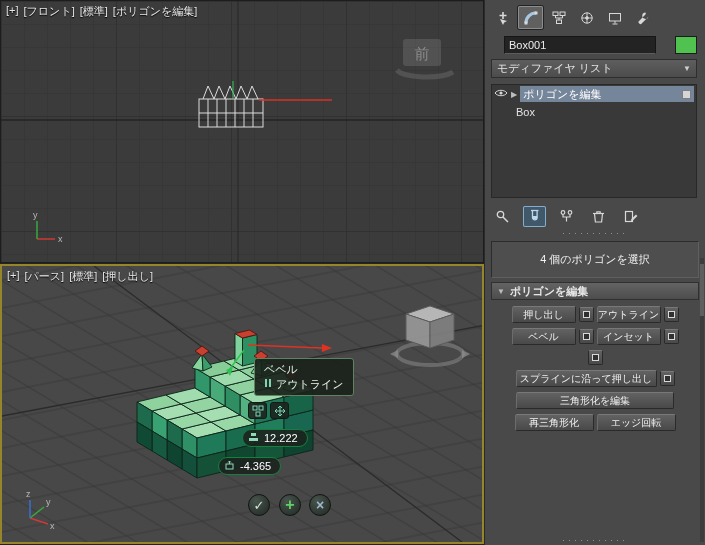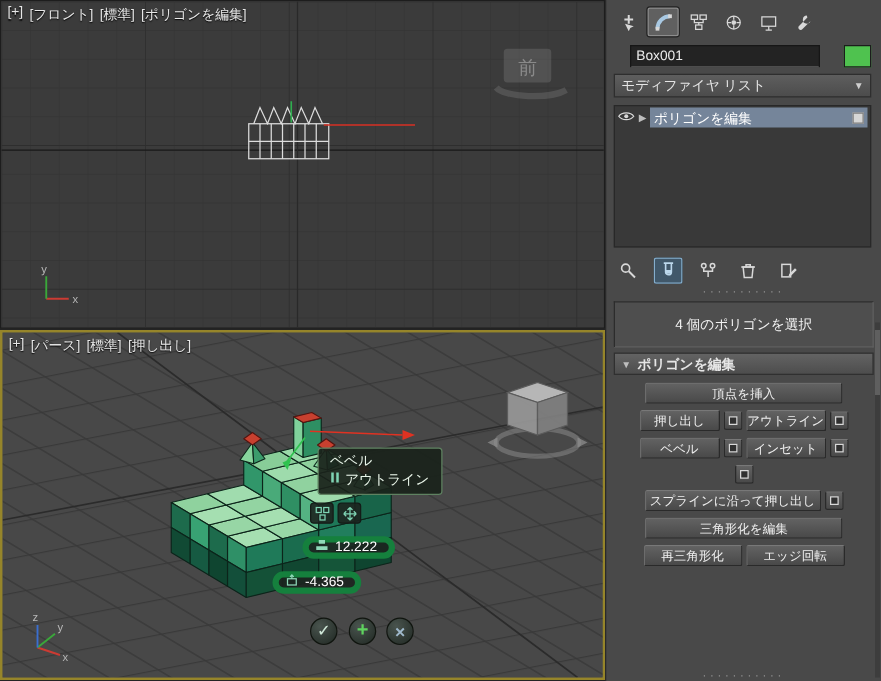--- a/index.html
+++ b/index.html
@@ -19,21 +19,21 @@
 
   
   .tooltip { position:absolute; left:252px; top:92px; z-index:8; background:rgba(26,34,27,.93);
              border:1px solid #5f8261; border-radius:3px; padding:3px 9px; color:#eaf6ea;
              font-size:11px; line-height:15px; white-space:nowrap; }
   .tooltip .tt2 { display:flex; align-items:center; gap:4px; }
   .caddy-btn { position:absolute; width:19px; height:17px; z-index:8; border-radius:3px;
                background:rgba(28,35,31,.9); border:1px solid #141b17;
                display:flex; align-items:center; justify-content:center; }
   .caddy-pill { position:absolute; height:18px; z-index:8; border-radius:9px;
-                background:rgba(28,35,31,.9); border:5px solid #15803d; color:#fff;
+                background:rgba(28,35,31,.9); border:1px solid #15803d; color:#fff;
                 display:flex; align-items:center; gap:5px; padding:0 9px 0 5px; font-size:11px; }
   .caddy-circle { position:absolute; width:22px; height:22px; z-index:8; border-radius:50%;
                   background:radial-gradient(circle at 35% 30%, #49544e, #202823);
                   border:1px solid #10150f; display:flex; align-items:center; justify-content:center;
                   font-size:13px; font-weight:bold; }
 
   
   .panel { flex:1; background:#494949; border-left:1px solid #2a2a2a; position:relative;
            color:#e6e6e6; font-size:11px; }
   .tabs { display:flex; align-items:center; gap:3px; padding:6px 4px 3px 5px; }
@@ -359,20 +359,23 @@
               <path d="M1 5c2.5-3.6 9.5-3.6 12 0C10.5 8.6 3.5 8.6 1 5z" fill="none" stroke="#d8d8d8"></path>
               <circle cx="7" cy="5" r="1.6" fill="#d8d8d8"></circle>
             </svg>
         </span>
         <span class="arrow">▶</span>
         <span class="sel">
           <span>ポリゴンを編集</span>
           <span class="mod-sq"></span>
         </span>
       </div>
+      <div class="stack-row stack-plain">
+        <span>Box</span>
+      </div>
     </div>
 
     <div class="stack-tools">
       <div class="tool">
         <svg width="15" height="15" viewBox="0 0 15 15">
             <circle cx="5.5" cy="5.5" r="3.2" fill="none" stroke="#d8d8d8" stroke-width="1.3"></circle>
             <line x1="8" y1="8" x2="13" y2="13" stroke="#d8d8d8" stroke-width="1.5"></line>
           </svg>
       </div>
       <div class="tool active">
@@ -414,23 +417,20 @@
       <span>4 個のポリゴンを選択</span>
     </div>
 
     <div class="rollout">
       <span class="arrow">▼</span>
       <span>ポリゴンを編集</span>
     </div>
 
     <div class="btns">
       <div class="brow">
-        <div class="btn w-full">頂点を挿入</div>
-      </div>
-      <div class="brow">
         <div class="btn w-half">押し出し</div>
         <div class="sbtn">
             <span class="sq"></span>
           </div>
         <div class="btn w-half">アウトライン</div>
         <div class="sbtn">
             <span class="sq"></span>
           </div>
       </div>
       <div class="brow">

